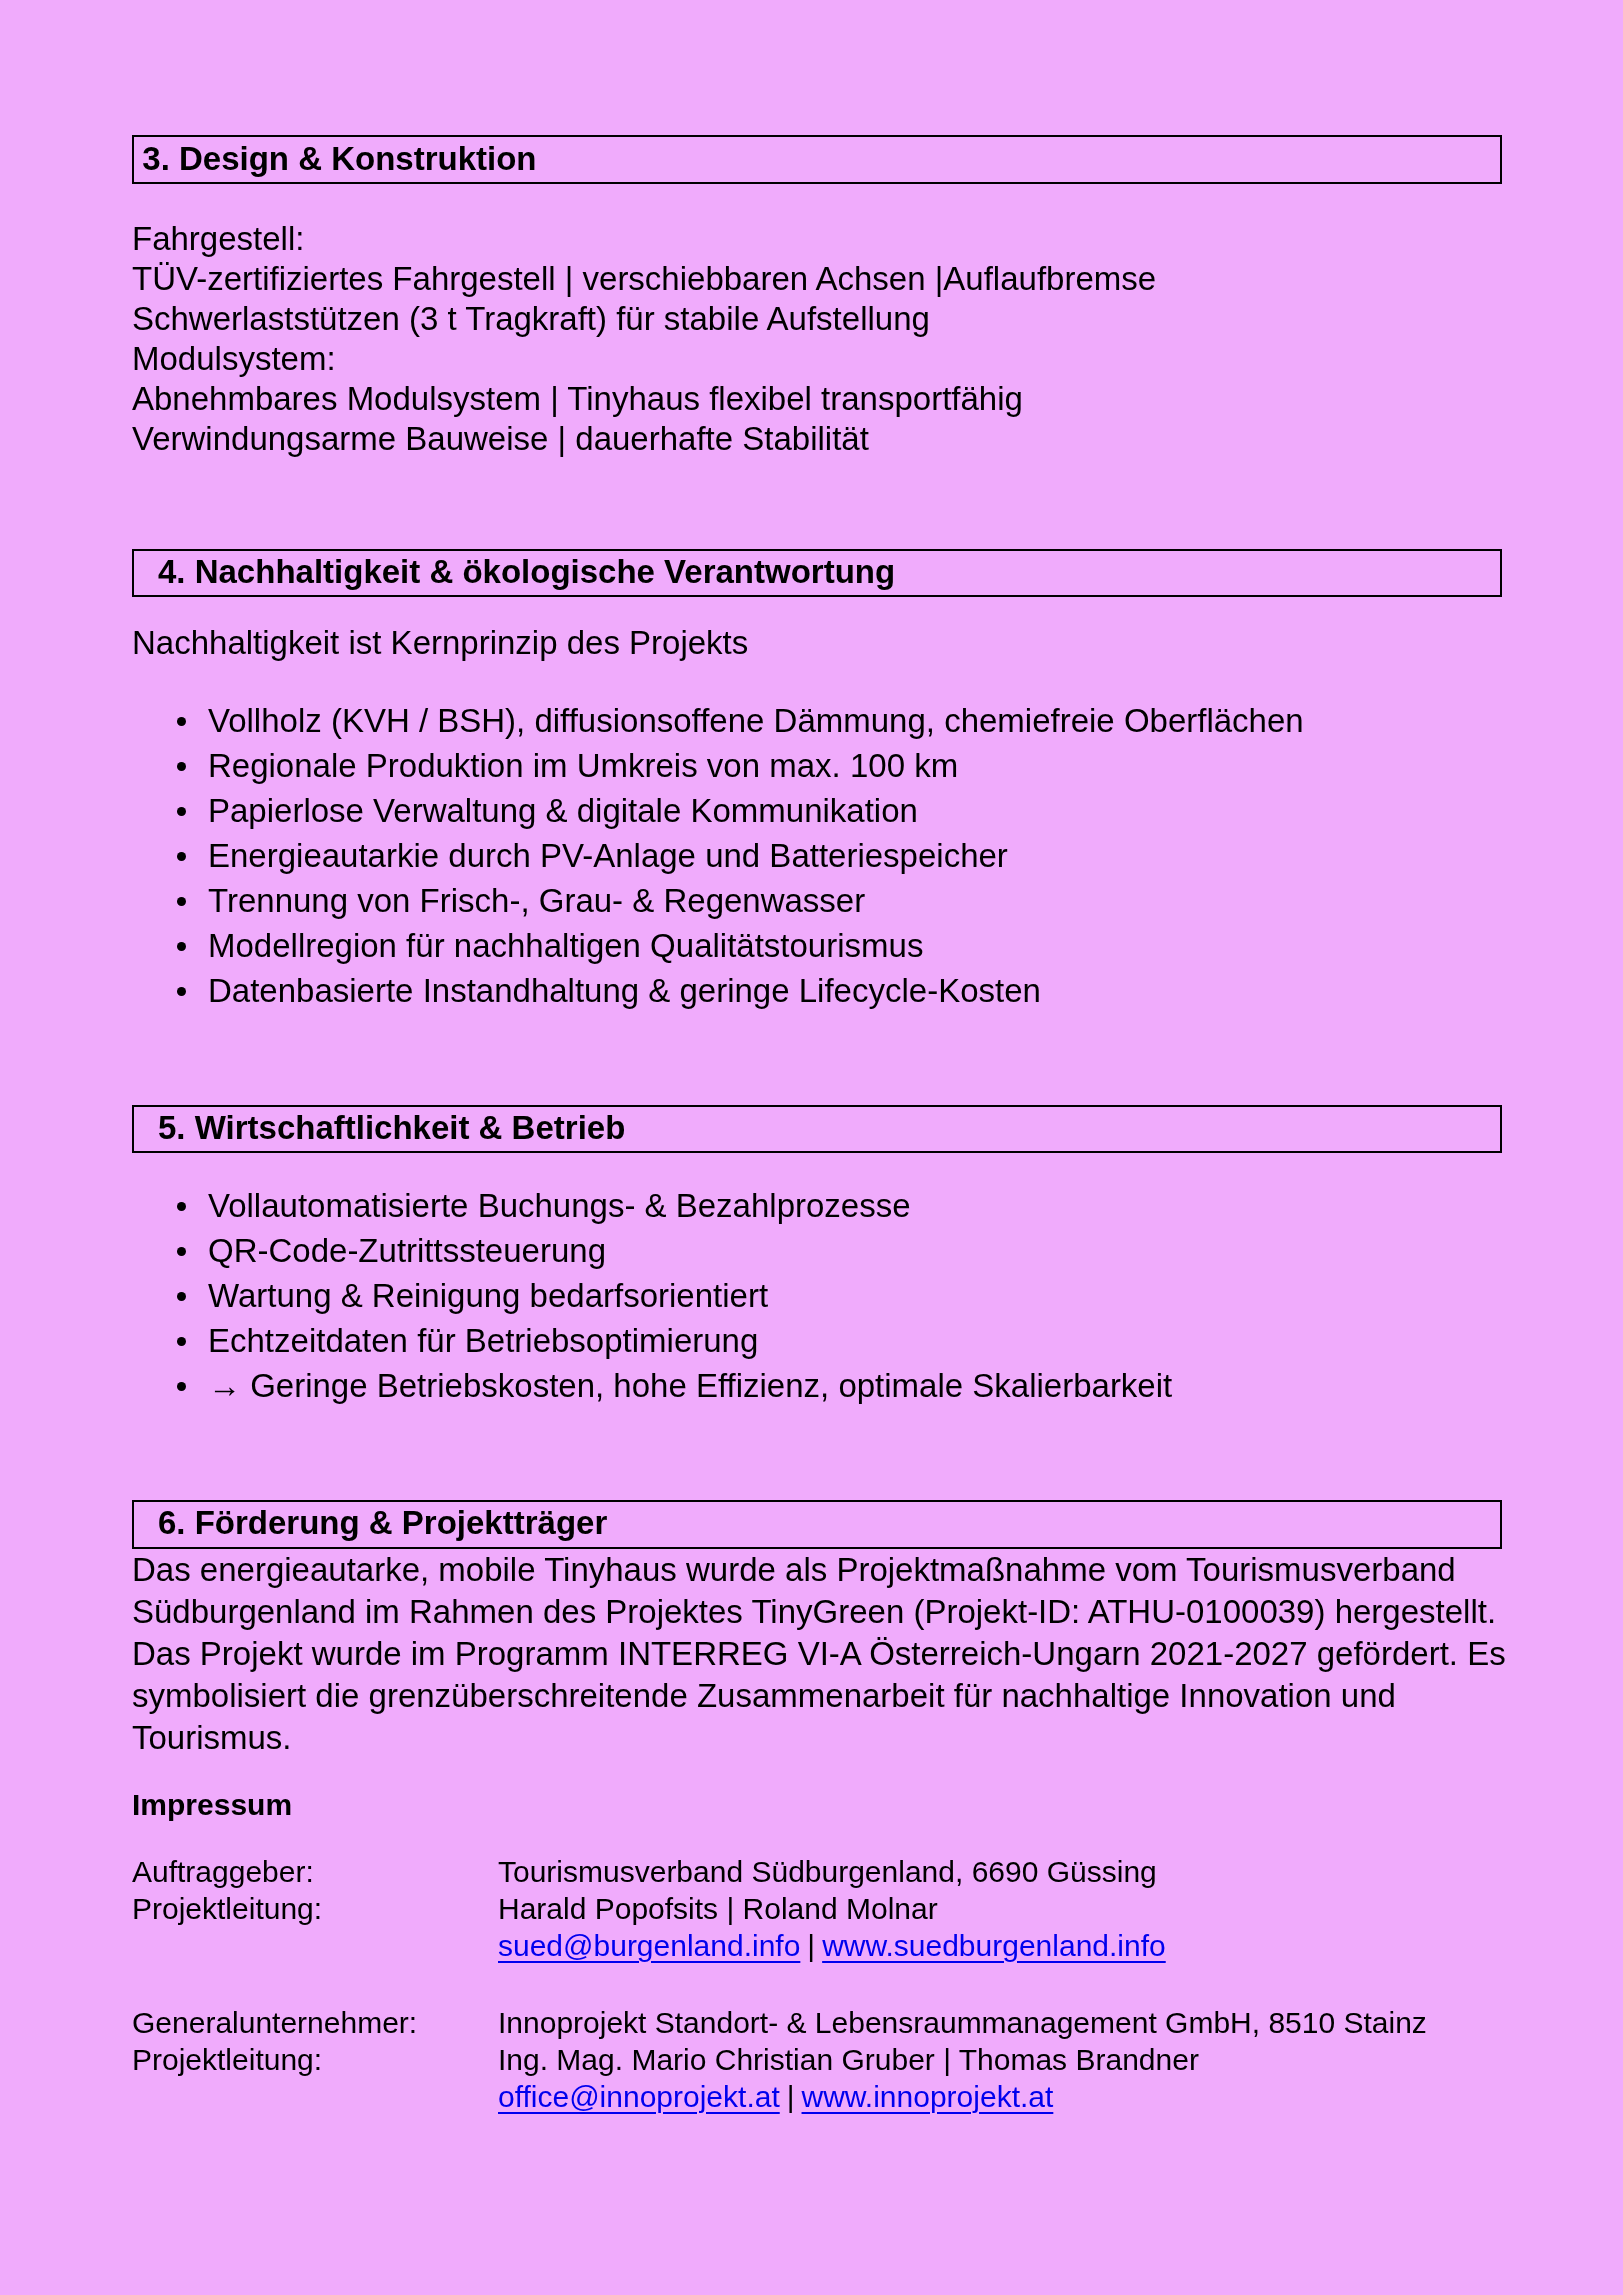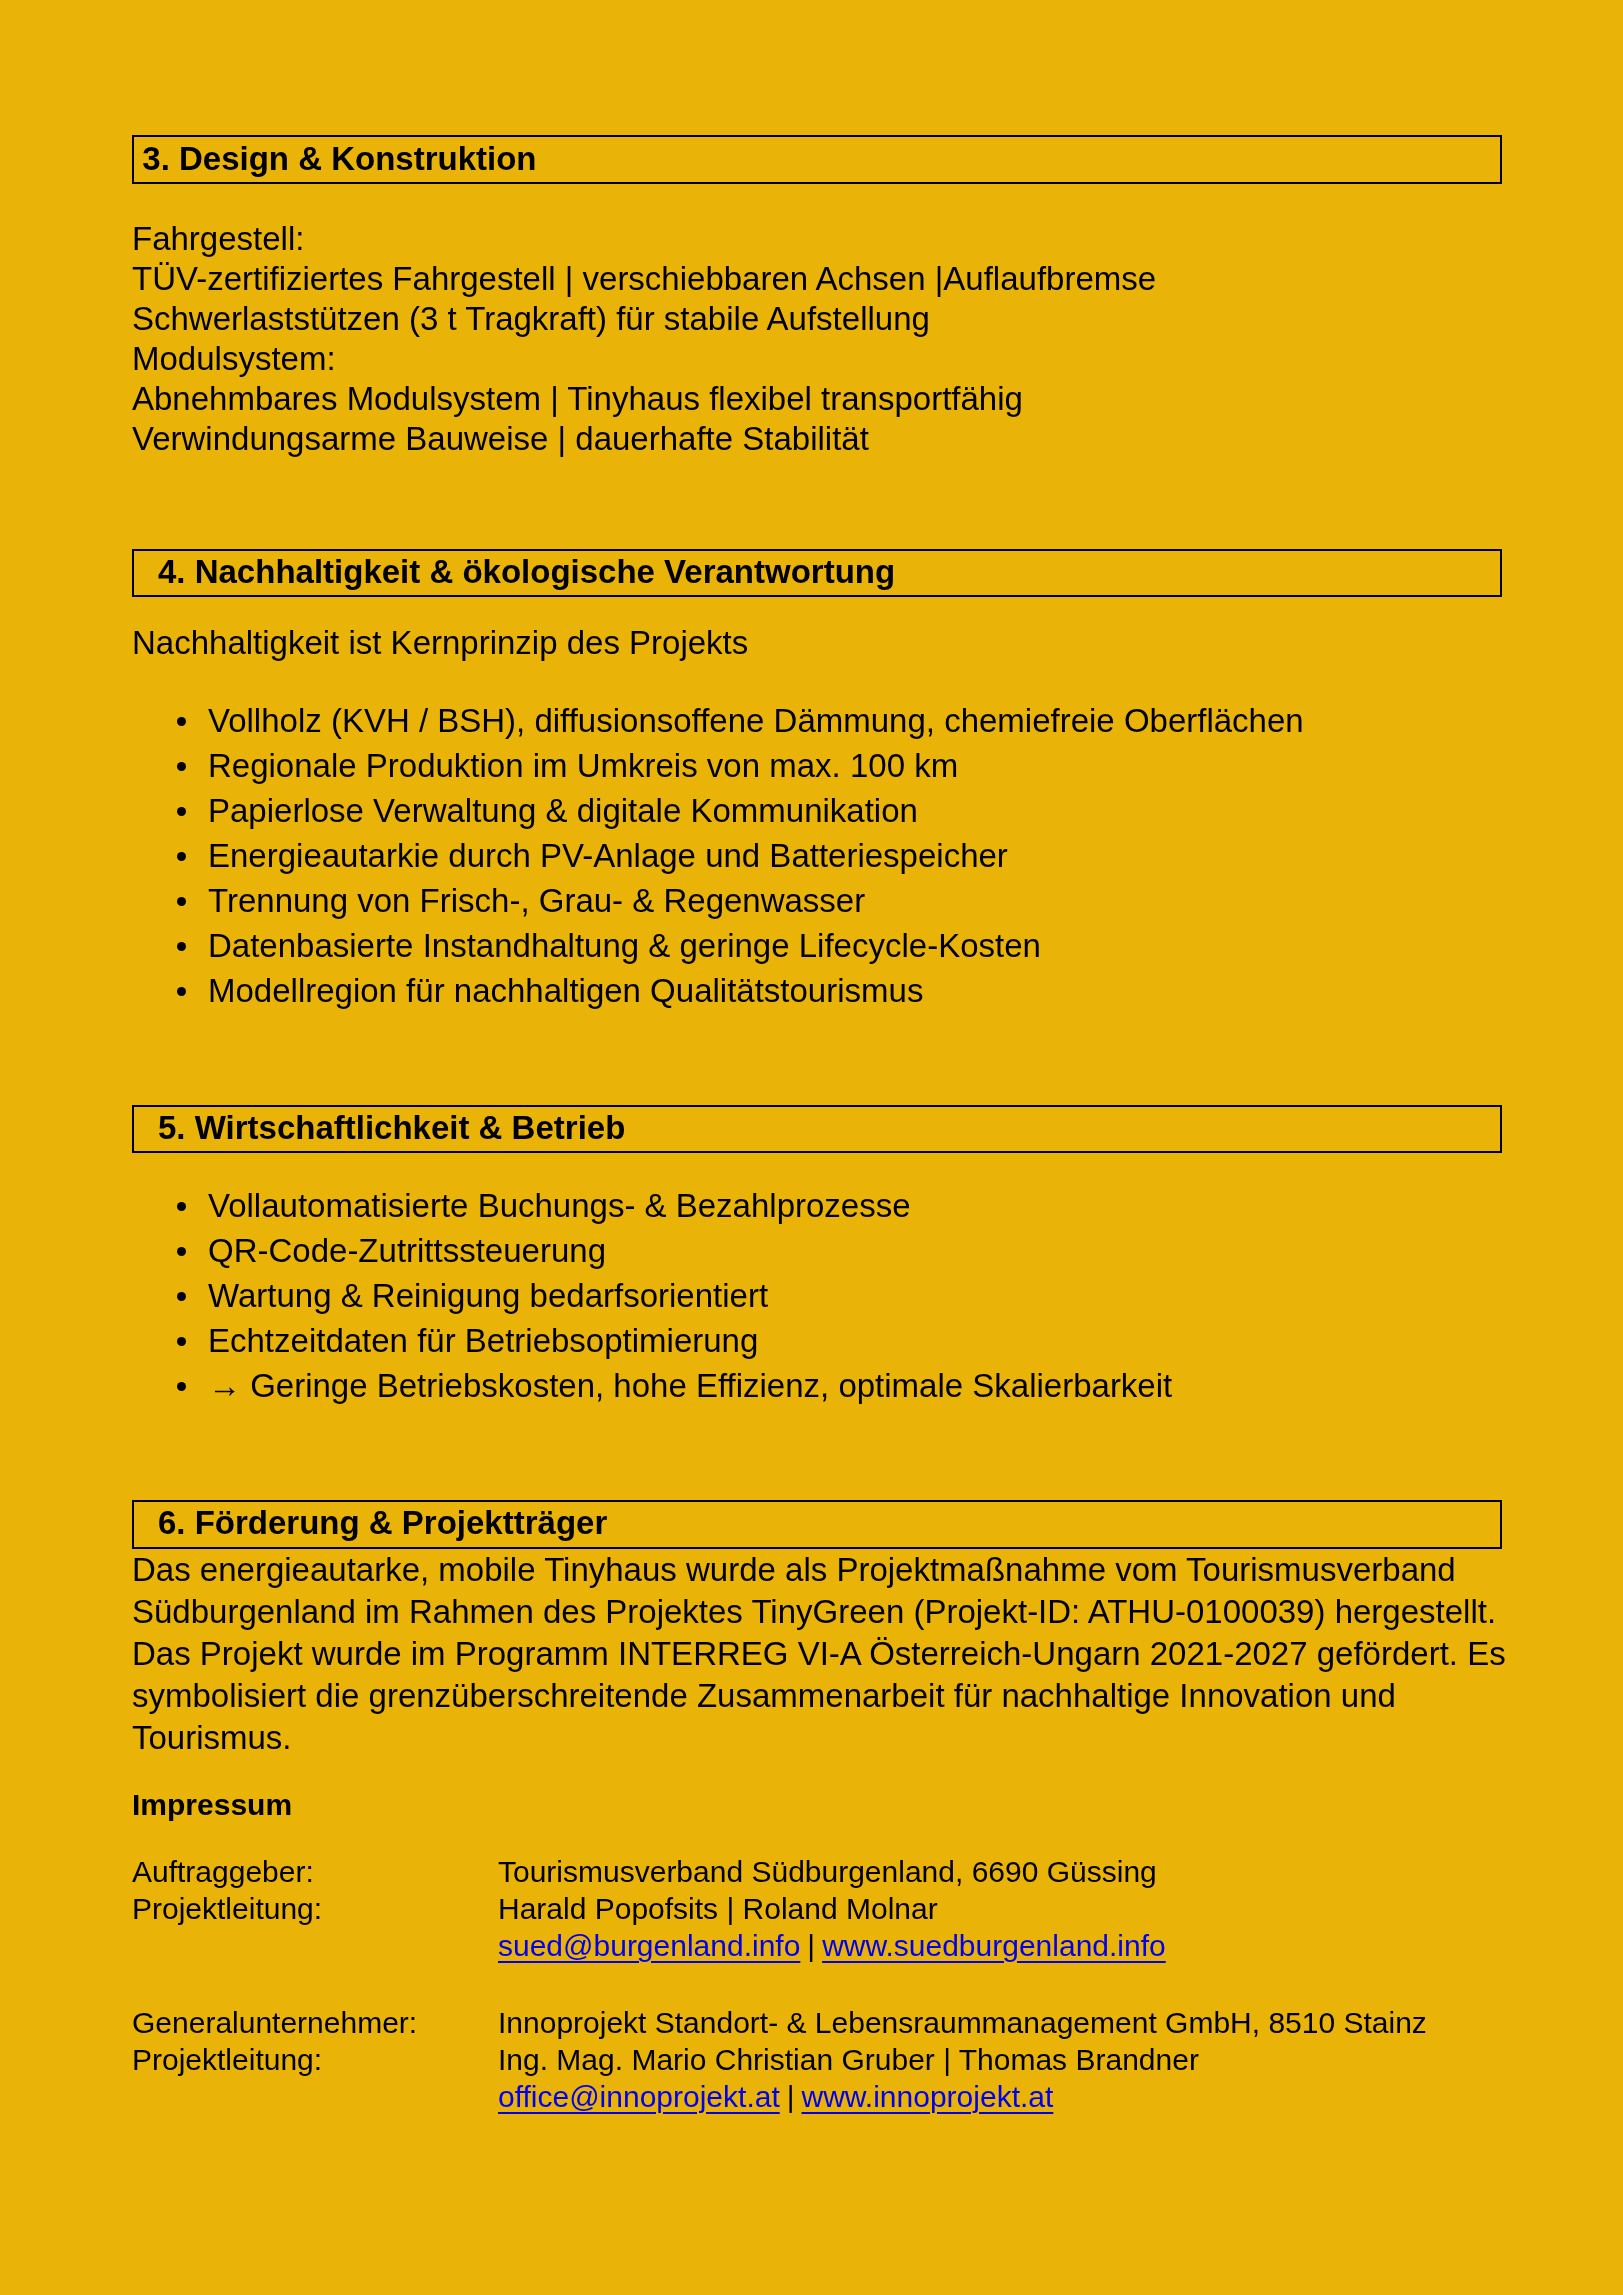--- a/index.html
+++ b/index.html
@@ -9,21 +9,21 @@
     height: 2295px;
     font-family: "Liberation Sans", "DejaVu Sans", sans-serif;
     color: #000000;
     overflow: hidden;
   }
   .page {
     position: relative;
     width: 1624px;
     height: 2295px;
     padding: 135px 122px 0 132px;
-    background: #eab308;
+    background: #f0abfc;
   }
 
   
   .section-box {
     border: 2.8px solid #000000;
     padding: 3.5px 8.3px 6.2px 8.3px;
     font-size: 33px;
     line-height: 35px;
     font-weight: bold;
     white-space: nowrap;
@@ -116,22 +116,22 @@
   <div class="section-box mt-sec" style="margin-top:90px;">4. Nachhaltigkeit &amp; ökologische Verantwortung</div>
 
   <div class="intro">Nachhaltigkeit ist Kernprinzip des Projekts</div>
 
   <ul class="bullets">
     <li><span class="dot"></span><span>Vollholz (KVH / BSH), diffusionsoffene Dämmung, chemiefreie Oberflächen</span></li>
     <li><span class="dot"></span><span>Regionale Produktion im Umkreis von max. 100 km</span></li>
     <li><span class="dot"></span><span>Papierlose Verwaltung &amp; digitale Kommunikation</span></li>
     <li><span class="dot"></span><span>Energieautarkie durch PV-Anlage und Batteriespeicher</span></li>
     <li><span class="dot"></span><span>Trennung von Frisch-, Grau- &amp; Regenwasser</span></li>
+    <li><span class="dot"></span><span>Modellregion für nachhaltigen Qualitätstourismus</span></li>
     <li><span class="dot"></span><span>Datenbasierte Instandhaltung &amp; geringe Lifecycle-Kosten</span></li>
-    <li><span class="dot"></span><span>Modellregion für nachhaltigen Qualitätstourismus</span></li>
   </ul>
 
   <div class="section-box mt-sec">5. Wirtschaftlichkeit &amp; Betrieb</div>
 
   <ul class="bullets tight">
     <li><span class="dot"></span><span>Vollautomatisierte Buchungs- &amp; Bezahlprozesse</span></li>
     <li><span class="dot"></span><span>QR-Code-Zutrittssteuerung</span></li>
     <li><span class="dot"></span><span>Wartung &amp; Reinigung bedarfsorientiert</span></li>
     <li><span class="dot"></span><span>Echtzeitdaten für Betriebsoptimierung</span></li>
     <li><span class="dot"></span><span>→ Geringe Betriebskosten, hohe Effizienz, optimale Skalierbarkeit</span></li>

